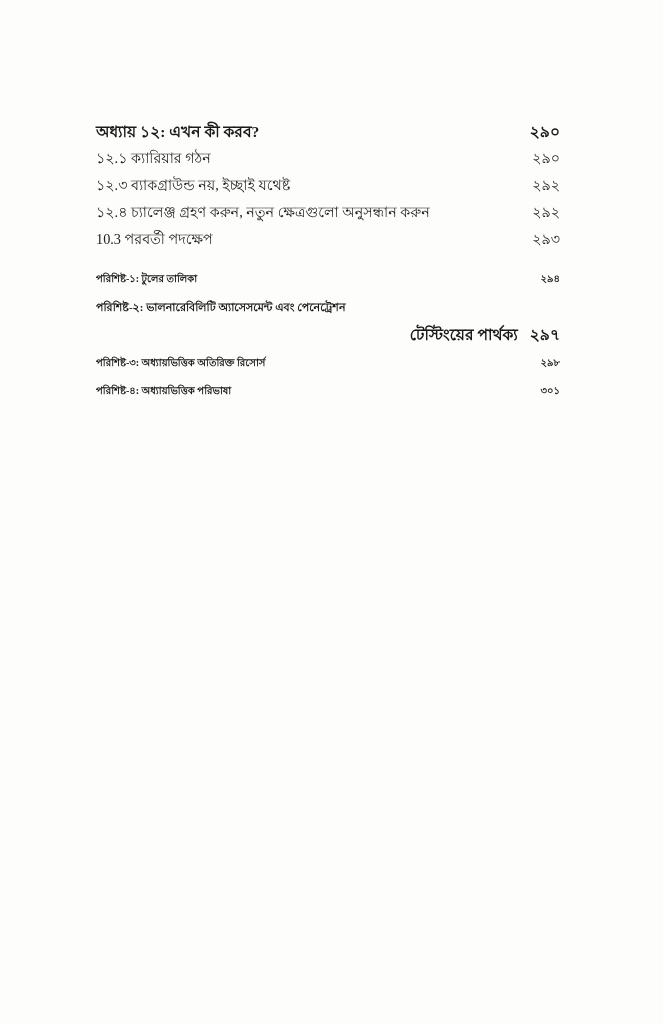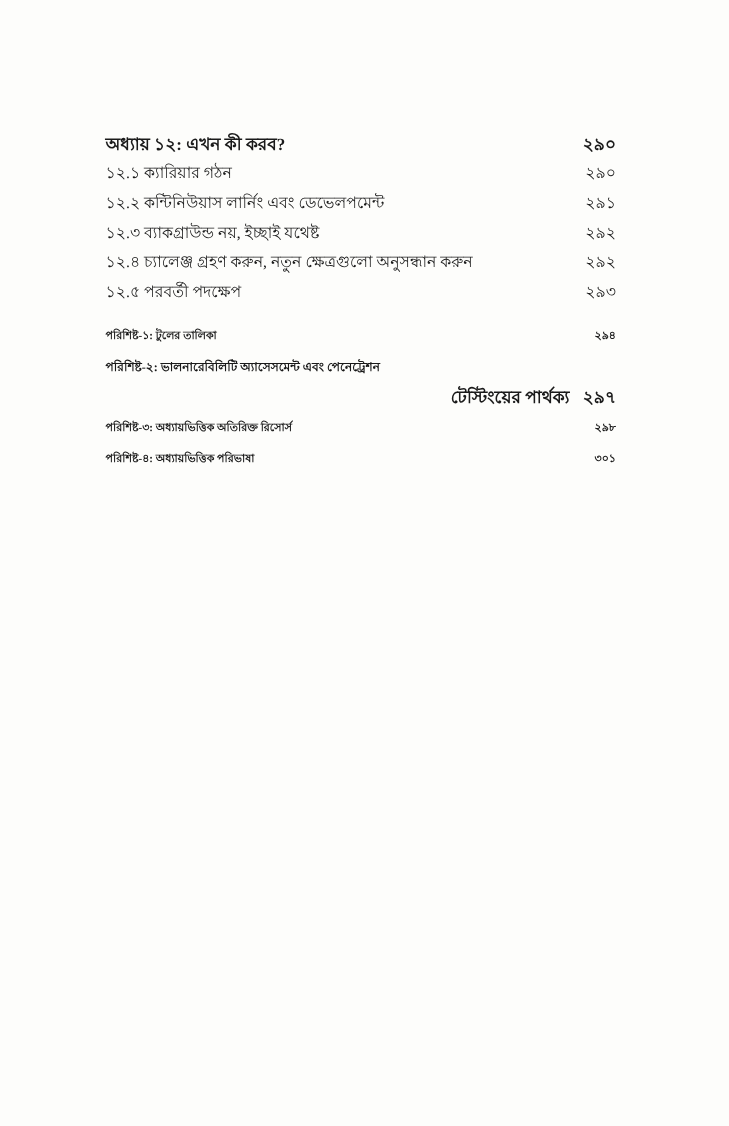--- a/index.html
+++ b/index.html
@@ -112,37 +112,33 @@
     <div class="toc-row chapter-row">
       <span class="toc-title">অধ্যায় ১২: এখন কী করব?</span>
       <span class="toc-page">২৯০</span>
     </div>
 
     <div class="toc-row section-row">
       <span class="toc-title">১২.১ ক্যারিয়ার গঠন</span>
       <span class="toc-page">২৯০</span>
     </div>
 
-    <div class="toc-row section-row">
-      <span class="toc-title">১২.২ কন্টিনিউয়াস লার্নিং এবং ডেভেলপমেন্ট</span>
-      <span class="toc-page">২৯১</span>
-    </div>
 
     <div class="toc-row section-row">
       <span class="toc-title">১২.৩ ব্যাকগ্রাউন্ড নয়, ইচ্ছাই যথেষ্ট</span>
       <span class="toc-page">২৯২</span>
     </div>
 
     <div class="toc-row section-row">
       <span class="toc-title">১২.৪ চ্যালেঞ্জ গ্রহণ করুন, নতুন ক্ষেত্রগুলো অনুসন্ধান করুন</span>
       <span class="toc-page">২৯২</span>
     </div>
 
     <div class="toc-row section-row">
-      <span class="toc-title">১২.৫ পরবর্তী পদক্ষেপ</span>
+      <span class="toc-title">10.3 পরবর্তী পদক্ষেপ</span>
       <span class="toc-page">২৯৩</span>
     </div>
 
     <div class="group-gap"></div>
 
     <div class="appendix-block">
 
       <div class="toc-row appendix-row">
         <span class="toc-title">পরিশিষ্ট-১: টুলের তালিকা</span>
         <span class="toc-page">২৯৪</span>

